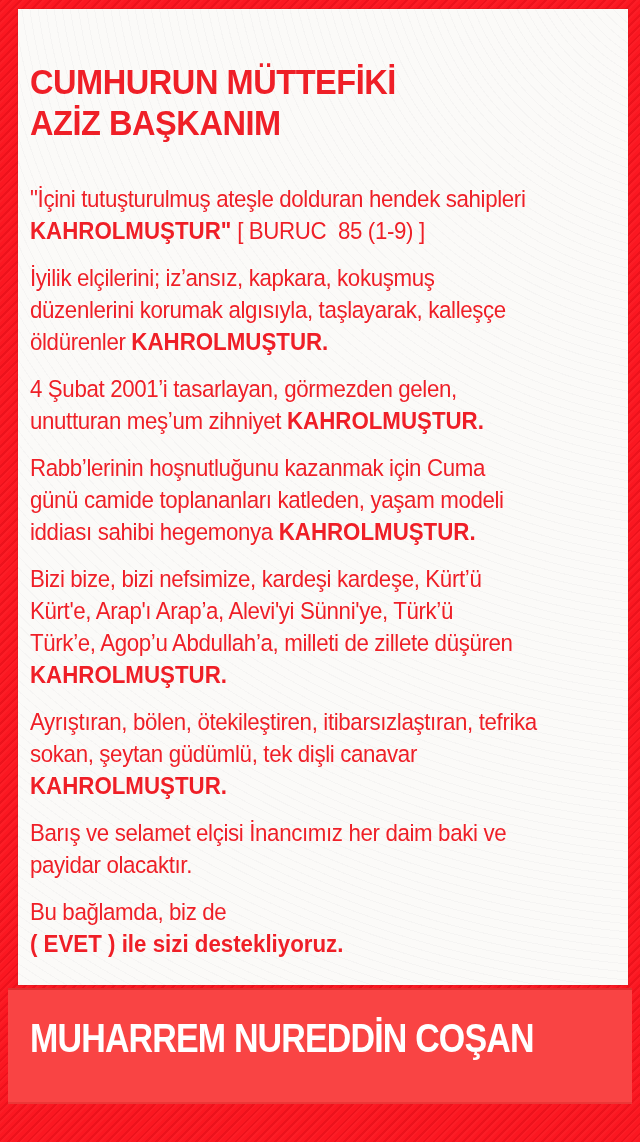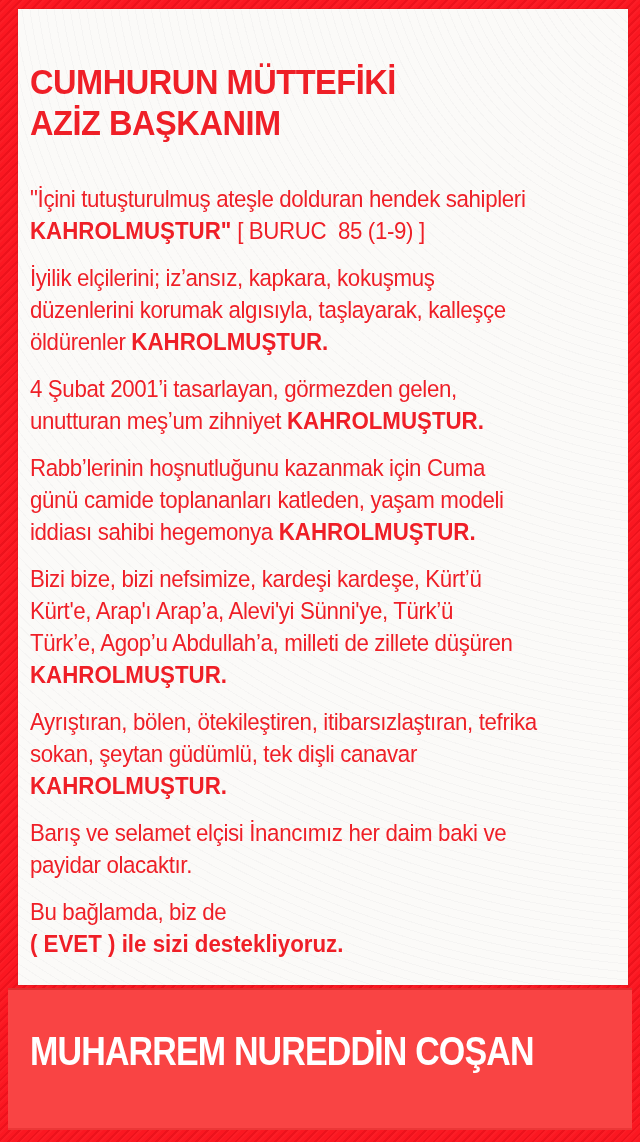--- a/index.html
+++ b/index.html
@@ -37,21 +37,21 @@
     transform:scaleX(.91); transform-origin:left top;
   }
   .line {
     color:#ef1f27;
     font-size:24.5px; line-height:32px; letter-spacing:-0.4px;
     white-space:pre;
   }
   .line .b { font-weight:bold; letter-spacing:0; }
   
   .banner {
-    position:absolute; left:8px; top:988px; width:624px; height:142px;
+    position:absolute; left:8px; top:988px; width:624px; height:116px;
     background:#f94444;
     box-shadow:inset 0 2px 0 rgba(170,0,0,.30), inset 0 -2px 0 rgba(170,0,0,.18);
     display:flex; align-items:center;
   }
   .banner-text {
     position:relative; top:-8px; margin-left:22px;
     color:#ffffff; font-size:40px; font-weight:bold; letter-spacing:-1px;
     transform:scaleX(.85); transform-origin:left center;
     white-space:pre;
   }

